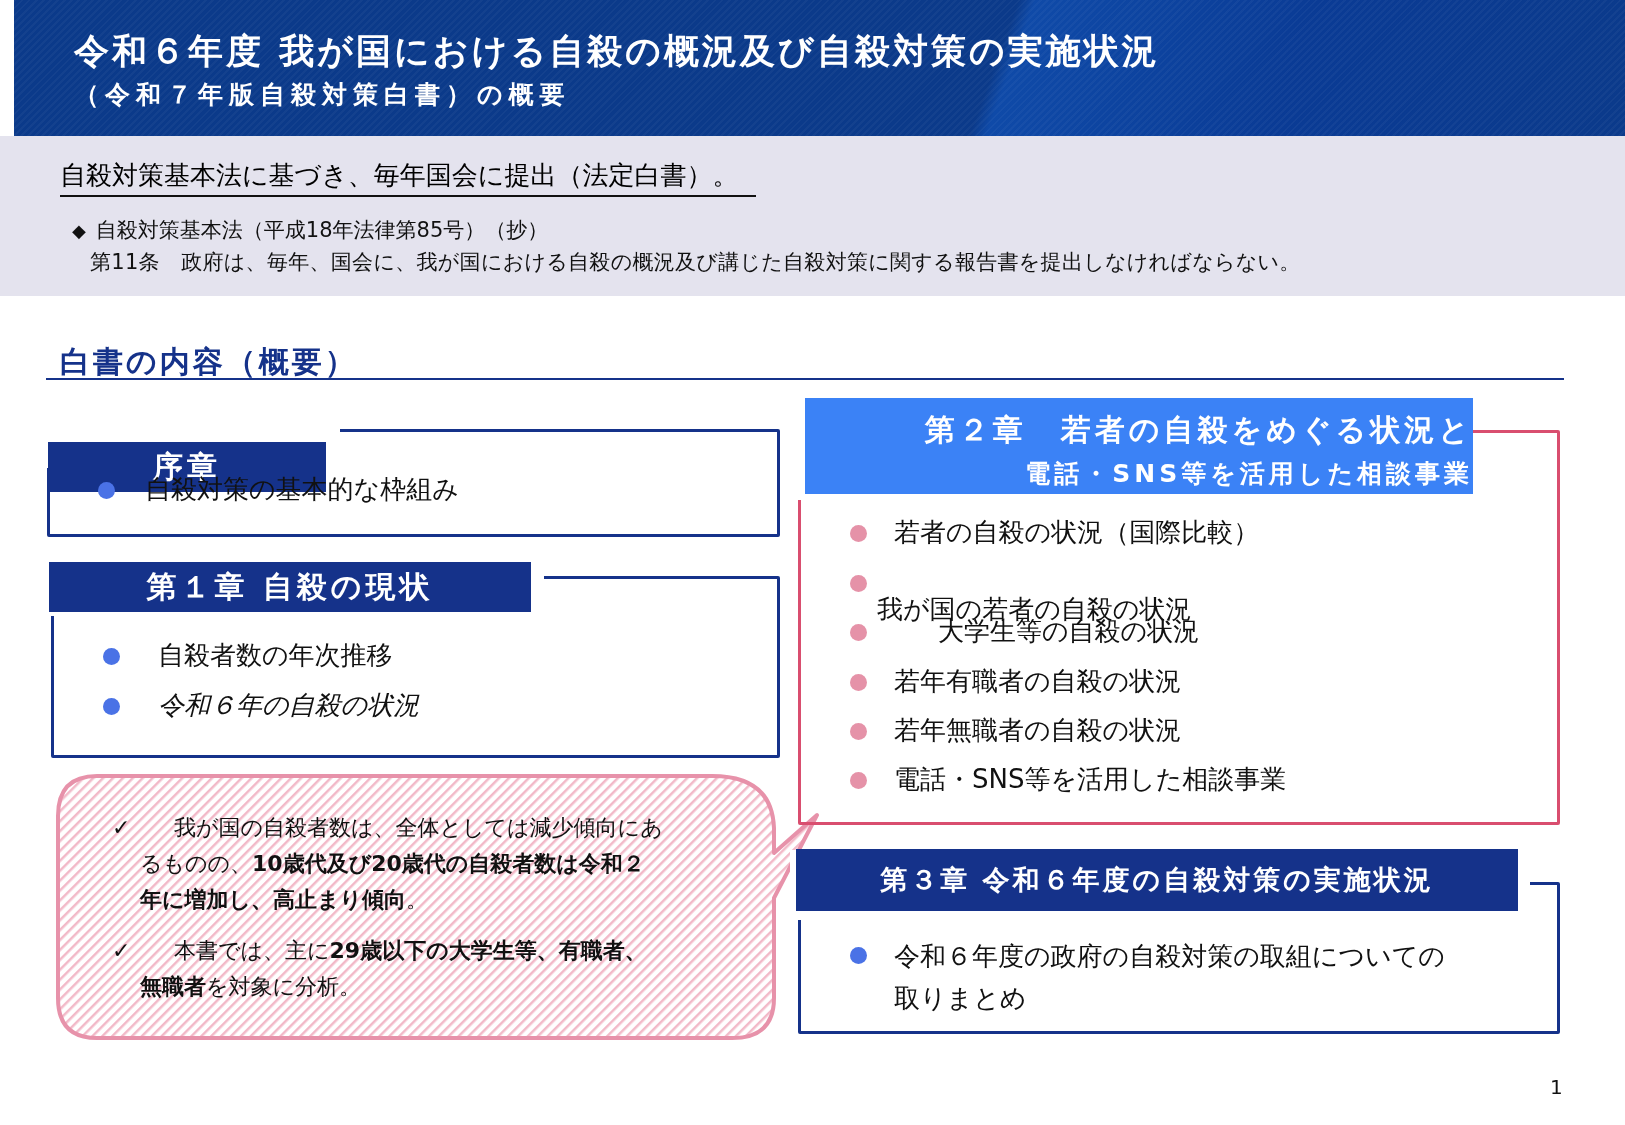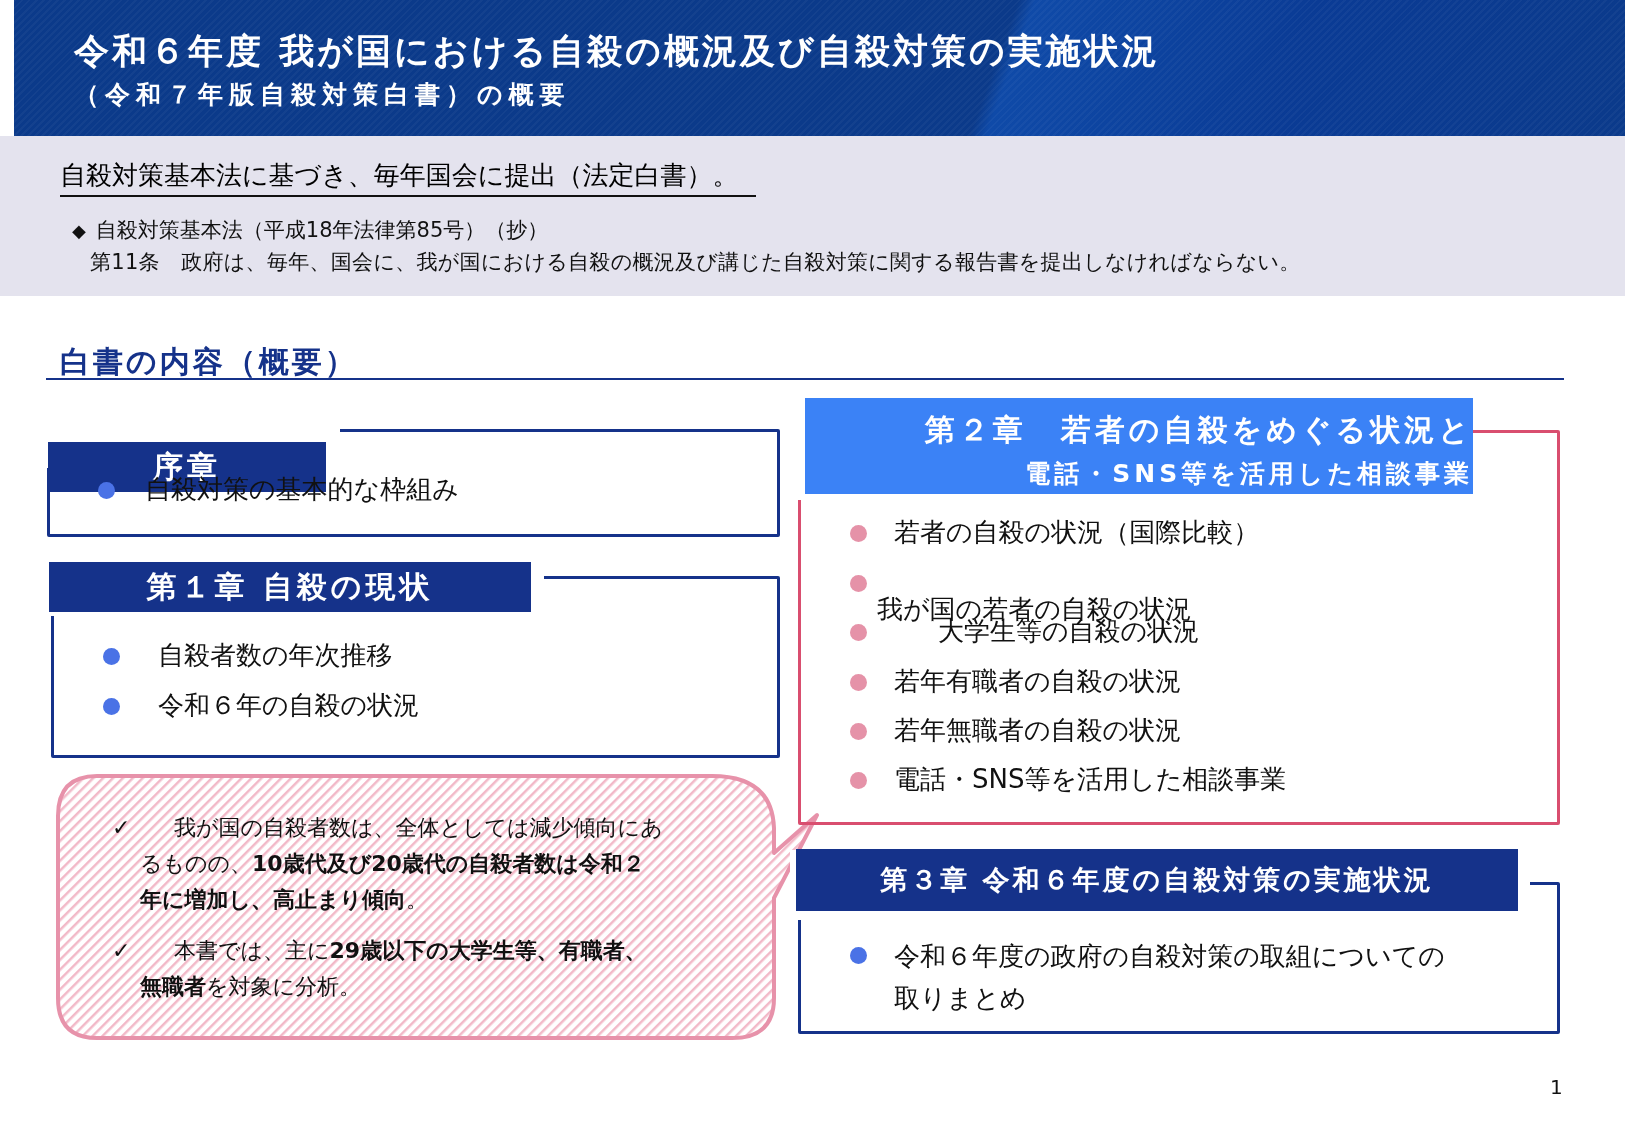--- a/index.html
+++ b/index.html
@@ -101,21 +101,21 @@
 
 <div class="chap-frame" style="left:51px; top:576px; width:729px; height:182px;"></div>
 <div class="frame-cover" style="left:44px; top:556px; width:500px; height:60px;"></div>
 <div class="chap-label" style="left:49px; top:562px; width:482px; height:50px; font-size:30px;">第１章 自殺の現状</div>
 <div class="bullet-item" style="left:103px; top:638px;">
   <span class="dot blue"></span>
   <span style="margin-left:38px;">自殺者数の年次推移</span>
 </div>
 <div class="bullet-item" style="left:103px; top:688px;">
   <span class="dot blue"></span>
-  <span style="margin-left:38px;">令和６年の自殺の状況</span>
+  <span style="margin-left:38px;font-style:italic;">令和６年の自殺の状況</span>
 </div>
 
 <svg class="bubble-svg" width="770" height="280" viewBox="0 0 770 280">
   <defs>
     <pattern id="hatch" patternUnits="userSpaceOnUse" width="7" height="7" patternTransform="rotate(45)">
       <rect width="7" height="7" fill="#ffffff"></rect>
       <rect width="2.5" height="7" fill="#f2b9c8"></rect>
     </pattern>
   </defs>
   <path d="M 45 8 L 660 8 Q 720 8 722 60 L 722 85 L 765 47 L 722 130 L 722 230 Q 722 270 680 270 L 45 270 Q 6 270 6 230 L 6 48 Q 6 8 45 8 Z" fill="url(#hatch)" stroke="#e792aa" stroke-width="4" stroke-linejoin="round"></path>

